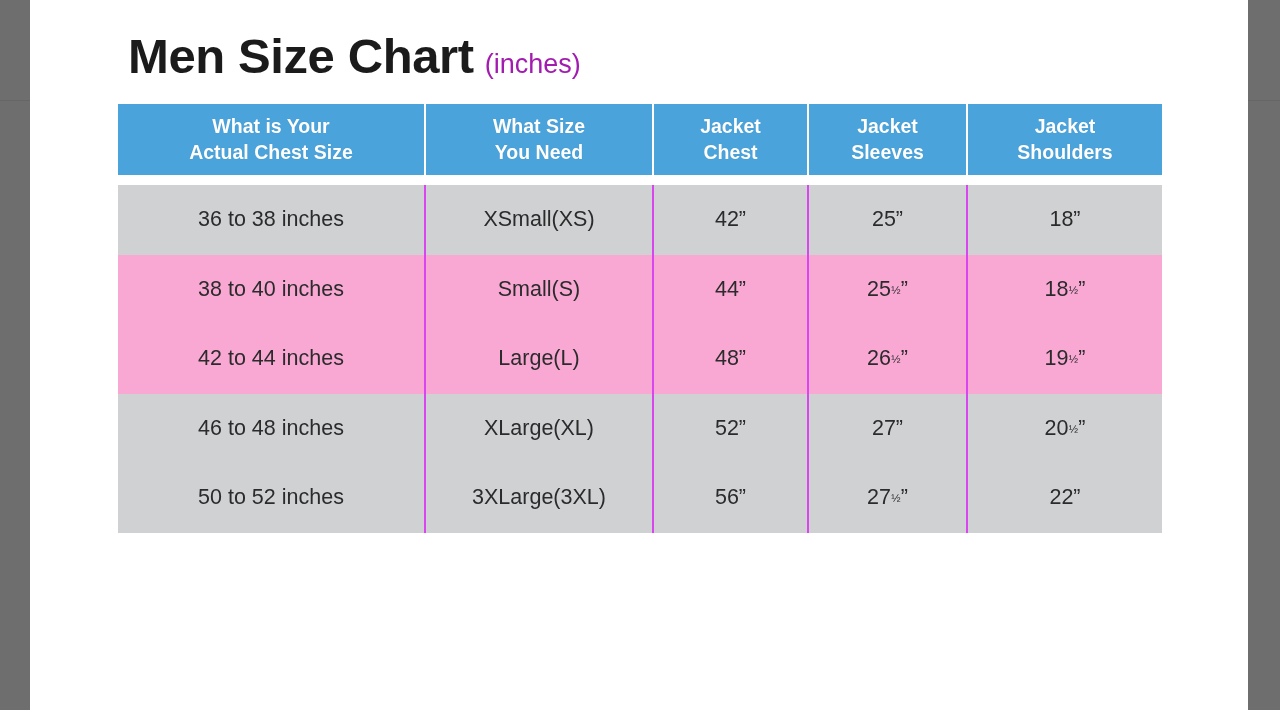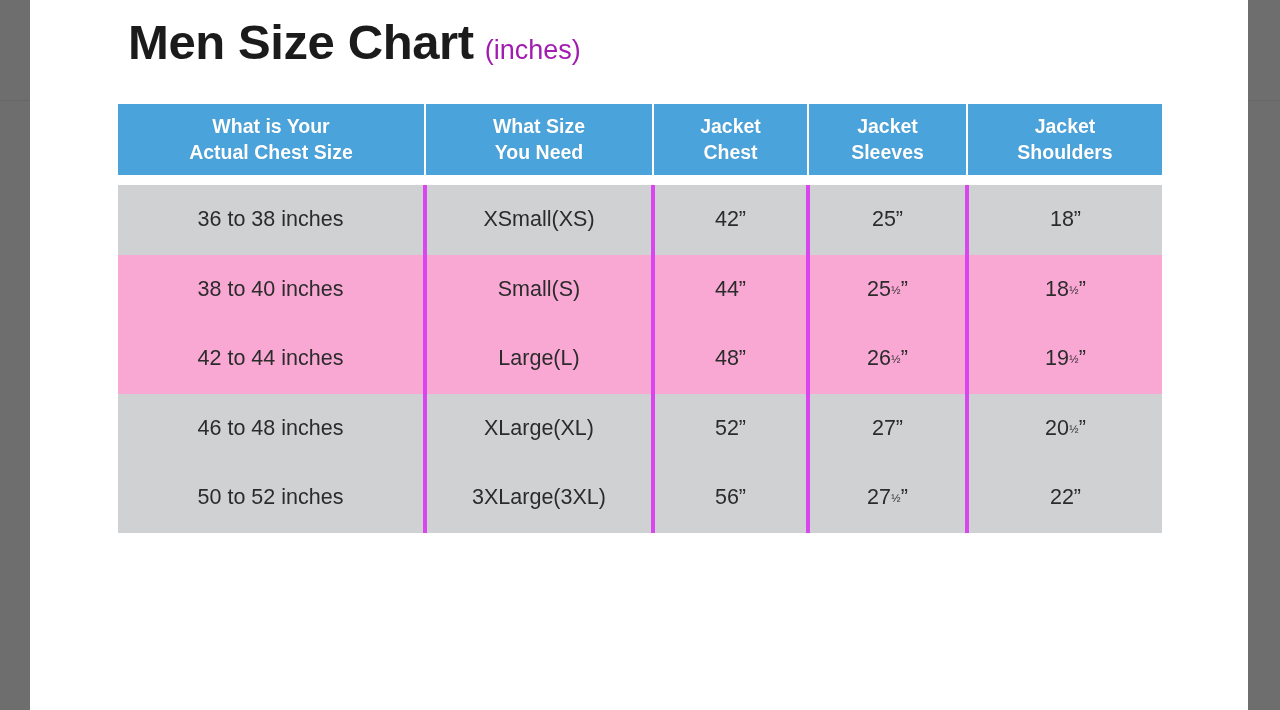--- a/index.html
+++ b/index.html
@@ -52,21 +52,21 @@
     top: 0;
     width: 1218px;
     height: 710px;
     background: #ffffff;
   }
 
   
   .title-block {
     position: absolute;
     left: 98px;
-    top: 18px;
+    top: 32px;
     display: flex;
     align-items: baseline;
     white-space: nowrap;
   }
   .title-main {
     font-size: 49px;
     font-weight: 700;
     color: #1b1b1b;
     letter-spacing: -0.4px;
     line-height: 1;
@@ -126,21 +126,21 @@
 
   
   tbody tr.data-row td {
     height: 69.5px;
     text-align: center;
     vertical-align: middle;
     font-size: 21.5px;
     font-weight: 400;
     color: #2b2b2b;
     padding: 0 4px;
-    border-right: 4px solid #d946ef;
+    border-right: 2px solid #d946ef;
     white-space: nowrap;
   }
   tbody tr.data-row td:last-child { border-right: none; }
 
   tbody tr.shade td { background: #cfd1d3; }
   tbody tr.plain td { background: #f9a8d4; }
 
   
   .frac {
     display: inline-block;

